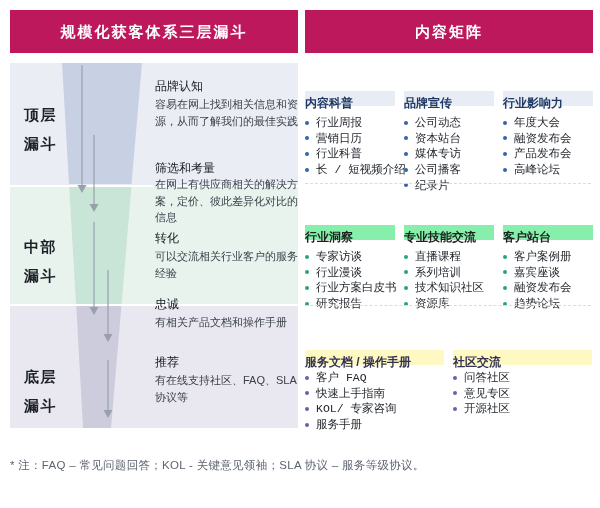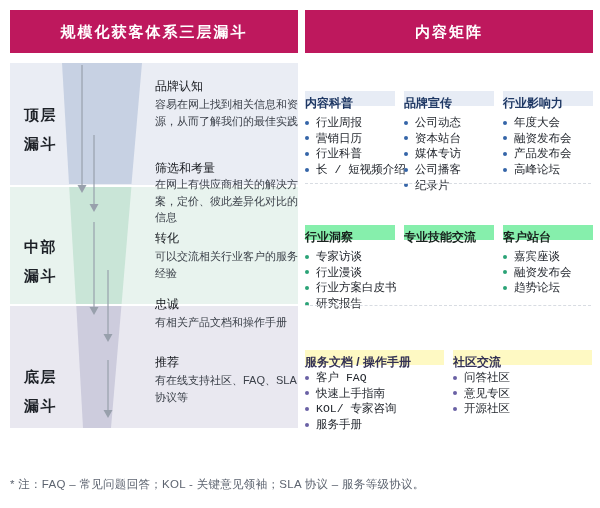--- a/index.html
+++ b/index.html
@@ -31,21 +31,21 @@
   ul.items{list-style:none;margin:9px 0 0 0;padding:0;}
   ul.items li{display:flex;align-items:center;height:15.6px;font-size:11.5px;color:#24282f;white-space:nowrap;font-family:Liberation Mono, monospace;}
   .dot{width:4px;height:4px;border-radius:50%;margin-right:7px;flex:none;}
   .dot-blue{background:#3565a8;}
   .dot-green{background:#2ba377;}
   .dot-purple{background:#6a61a5;}
   .pl8{padding-left:8px;} .pl9{padding-left:9px;} .pl17{padding-left:17px;} .pl20{padding-left:20px;}
   .pl38{padding-left:38px;} .pl52{padding-left:52px;}
   .dashed-sep{position:absolute;left:305px;width:286px;border-top:1.5px dashed #d8dce2;}
   #sep-1{top:183px;} #sep-2{top:305px;}
-  #footnote{position:absolute;left:10px;top:477px;font-size:11.5px;color:#5d6470;letter-spacing:.3px;}
+  #footnote{position:absolute;left:10px;top:458px;font-size:11.5px;color:#5d6470;letter-spacing:.3px;}
 </style>
 </head>
 <body>
 
 <div class="panel-header" id="lp-header">规模化获客体系三层漏斗</div>
 
 <div class="band" id="band-top"></div>
 <div class="band" id="band-mid"></div>
 <div class="band" id="band-bot"></div>
 
@@ -182,24 +182,46 @@
           <span>行业方案白皮书</span>
         </li>
       <li>
           <span class="dot dot-green"></span>
           <span>研究报告</span>
         </li>
     </ul>
   </div>
   <div class="col">
     <div class="hdr-card card-green">专业技能交流</div>
+    <ul class="items pl9">
+      <li>
+          <span class="dot dot-green"></span>
+          <span>直播课程</span>
+        </li>
+      <li>
+          <span class="dot dot-green"></span>
+          <span>系列培训</span>
+        </li>
+      <li>
+          <span class="dot dot-green"></span>
+          <span>技术知识社区</span>
+        </li>
+      <li>
+          <span class="dot dot-green"></span>
+          <span>资源库</span>
+        </li>
+    </ul>
   </div>
   <div class="col">
     <div class="hdr-card card-green">客户站台</div>
     <ul class="items pl17">
+      <li>
+          <span class="dot dot-green"></span>
+          <span>客户案例册</span>
+        </li>
       <li>
           <span class="dot dot-green"></span>
           <span>嘉宾座谈</span>
         </li>
       <li>
           <span class="dot dot-green"></span>
           <span>融资发布会</span>
         </li>
       <li>
           <span class="dot dot-green"></span>

